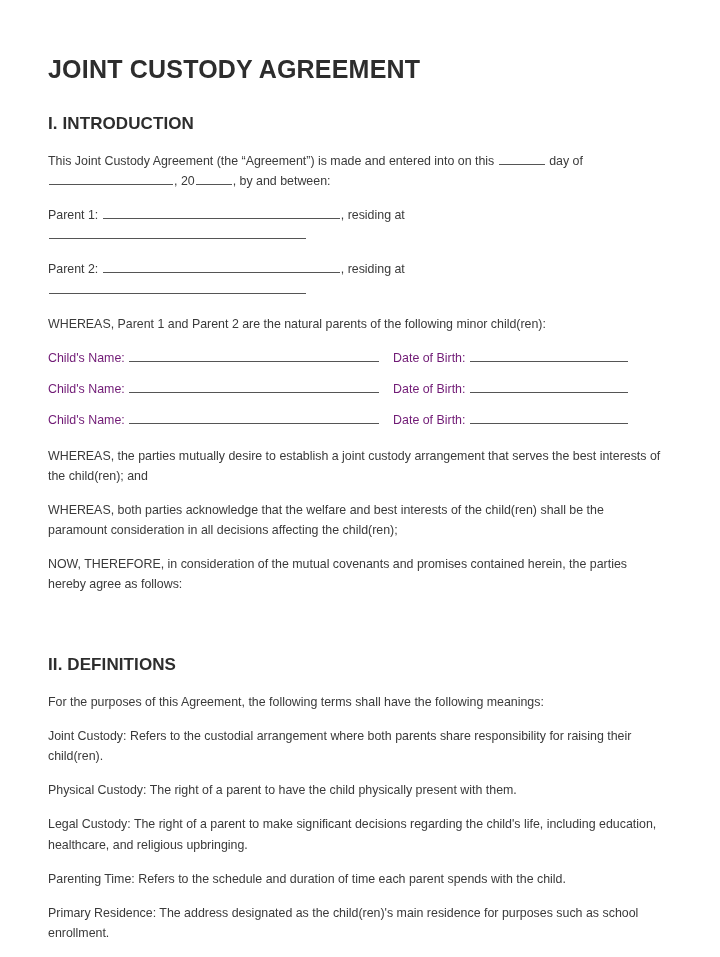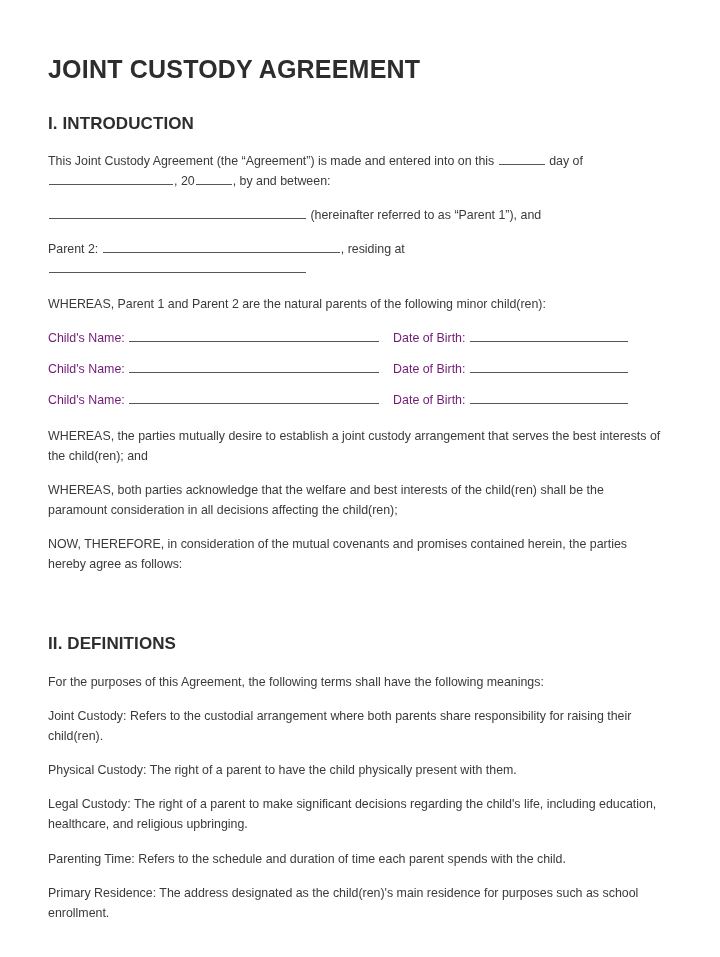--- a/index.html
+++ b/index.html
@@ -105,22 +105,25 @@
   <p class="body-text">
     <span>This Joint Custody Agreement (the “Agreement”) is made and entered into on this</span>
     <span class="rule rule-date-day"></span>
     <span>day of</span>
     <br>
     <span class="rule rule-month"></span><span>, 20</span><span class="rule rule-year"></span><span>, by and between:</span>
   </p>
 
   <div class="party-block">
     <div class="party-line">
+      <span class="label-inline">Parent 1:</span>
+      <span class="rule rule-party-name"></span><span>, residing at</span>
+    </div>
+    <div class="party-line">
       <span class="rule rule-party-addr"></span>
-      <span>(hereinafter referred to as “Parent 1”), and</span>
     </div>
   </div>
 
   <div class="party-block">
     <div class="party-line">
       <span class="label-inline">Parent 2:</span>
       <span class="rule rule-party-name"></span><span>, residing at</span>
     </div>
     <div class="party-line">
       <span class="rule rule-party-addr"></span>

